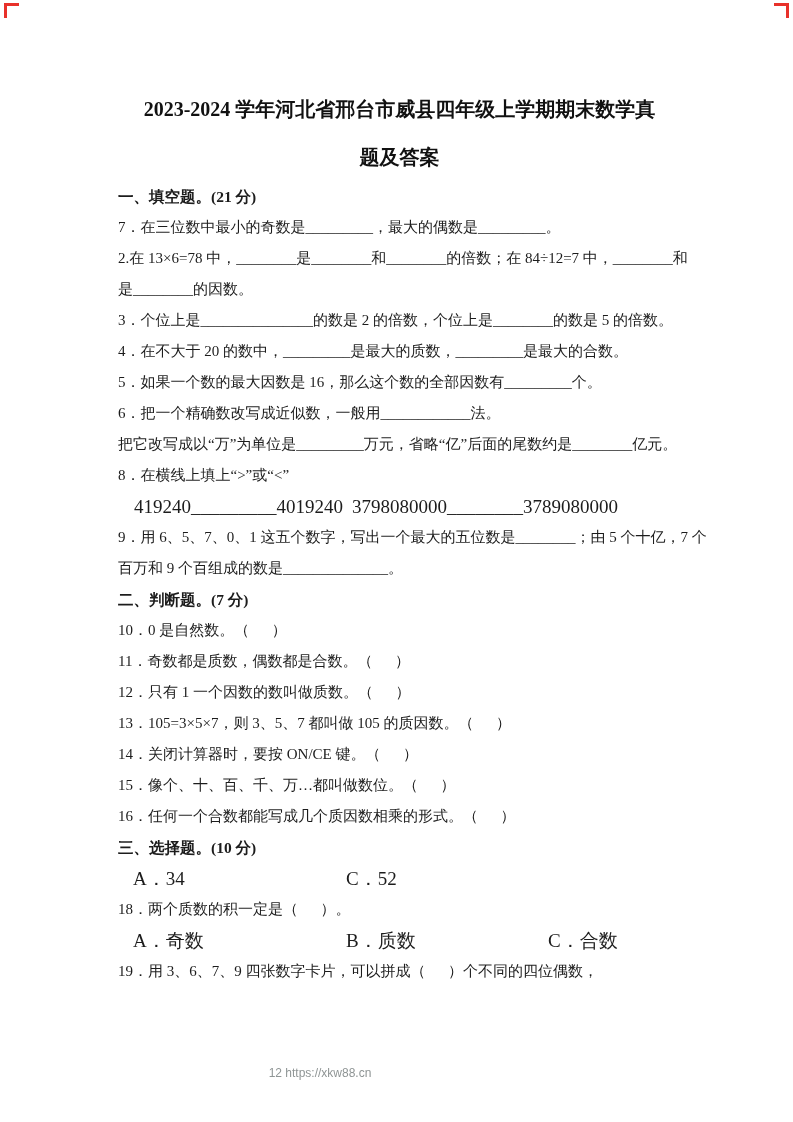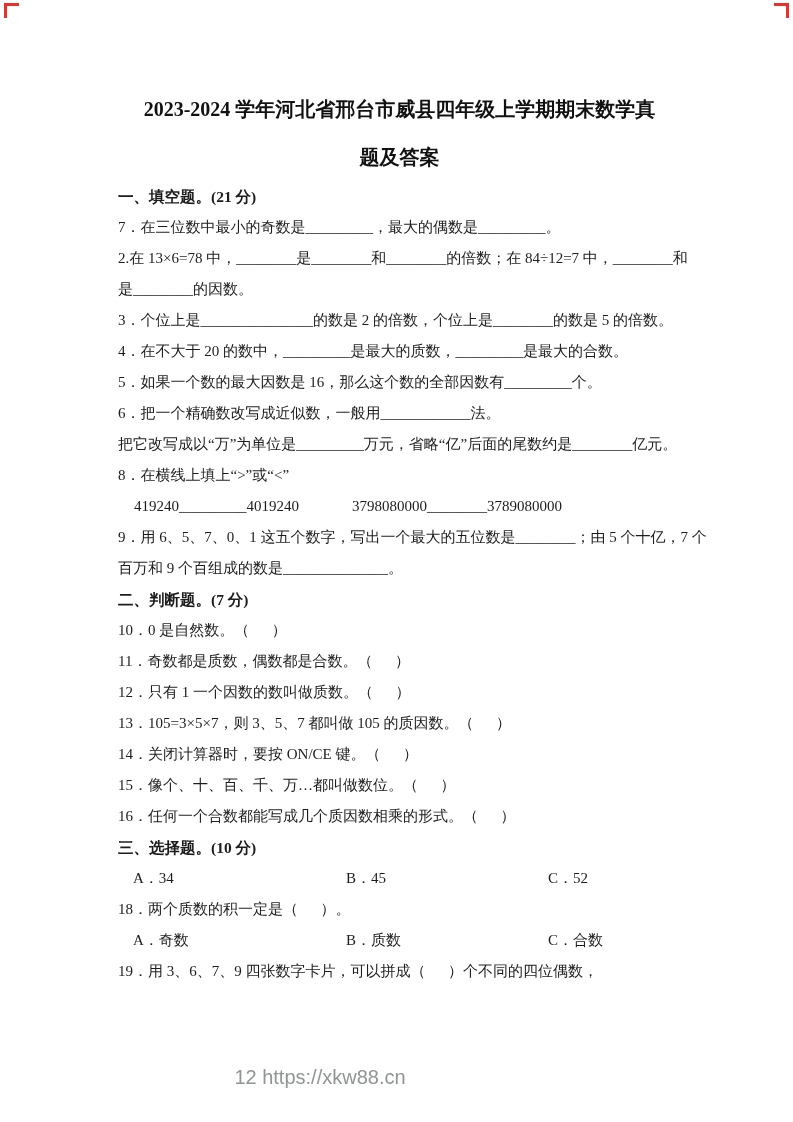--- a/index.html
+++ b/index.html
@@ -41,37 +41,37 @@
     line-height: 31px;
     white-space: pre;
   }
   .line {
     font-size: 15px;
     line-height: 31px;
     white-space: pre;
   }
   .row {
     display: flex;
-    font-size: 15px;
+    font-size: 19px;
     line-height: 31px;
     white-space: pre;
   }
   .row.numbers { padding-left: 16px; }
   .row.numbers .col-a { width: 218px; }
   .row.options { padding-left: 15px; gap: 19px; }
   .row.options .col-a { width: 194px; }
   .row.options .col-b { width: 183px; }
   .footer {
     position: absolute;
     top: 1066px;
     left: 0;
     width: 640px;
     text-align: center;
     font-family: "Liberation Sans", "DejaVu Sans", sans-serif;
-    font-size: 20px;
+    font-size: 12px;
     color: #8f9595;
   }
 </style>
 </head>
 <body>
 
 <div class="page">
 
   <div class="corner tl"></div>
   <div class="corner tr"></div>
@@ -107,21 +107,20 @@
       <div class="line">11．奇数都是质数，偶数都是合数。（      ）</div>
       <div class="line">12．只有 1 一个因数的数叫做质数。（      ）</div>
       <div class="line">13．105=3×5×7，则 3、5、7 都叫做 105 的质因数。（      ）</div>
       <div class="line">14．关闭计算器时，要按 ON/CE 键。（      ）</div>
       <div class="line">15．像个、十、百、千、万…都叫做数位。（      ）</div>
       <div class="line">16．任何一个合数都能写成几个质因数相乘的形式。（      ）</div>
 
       <div class="heading">三、选择题。(10 分)</div>
       <div class="row options">
         <span class="col-a">A．34</span>
-        <span class="col-b">B．45</span>
         <span class="col-c">C．52</span>
       </div>
       <div class="line">18．两个质数的积一定是（      ）。</div>
       <div class="row options">
         <span class="col-a">A．奇数</span>
         <span class="col-b">B．质数</span>
         <span class="col-c">C．合数</span>
       </div>
       <div class="line">19．用 3、6、7、9 四张数字卡片，可以拼成（      ）个不同的四位偶数，</div>
 

